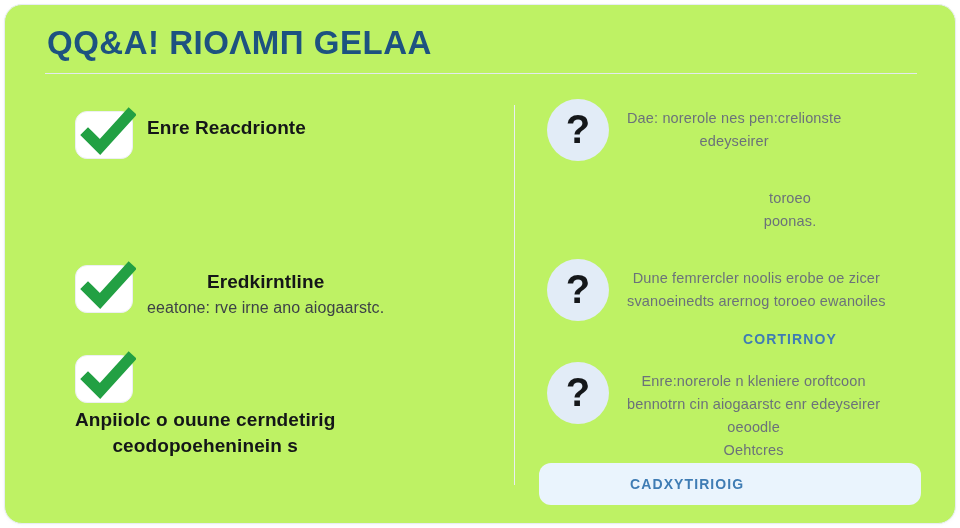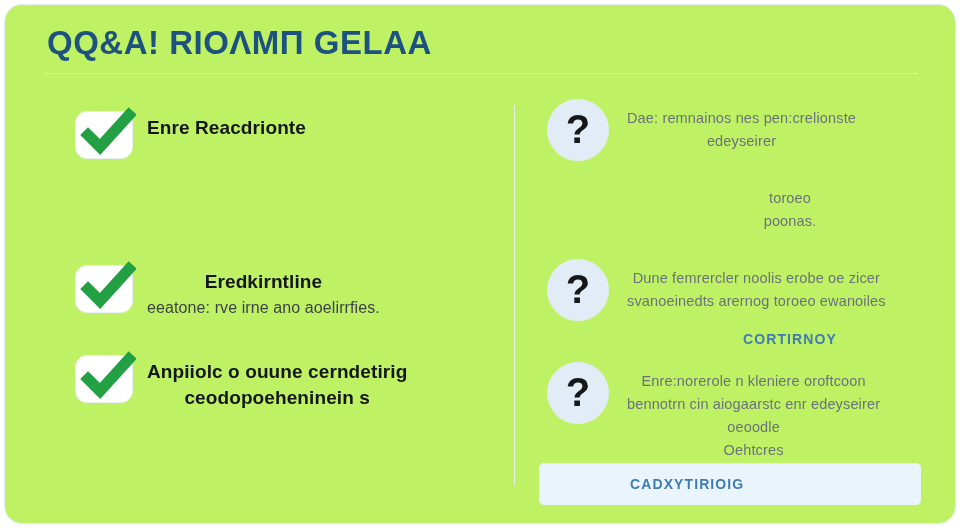--- a/index.html
+++ b/index.html
@@ -174,21 +174,21 @@
   }
 
   
   .bottom-panel {
     position: absolute;
     left: 534px;
     top: 458px;
     width: 382px;
     height: 42px;
     background: #eaf4fd;
-    border-radius: 5px;
+    border-radius: 12px;
   }
 
   .bottom-panel-label {
     position: absolute;
     left: 91px;
     top: 13px;
     font-size: 14px;
     font-weight: 700;
     color: #3f7cb4;
     letter-spacing: 1.1px;
@@ -219,44 +219,44 @@
 
 
     <div class="check-item" style="top: 172px;">
       <div class="check-box">
         <svg class="check-mark" viewBox="0 0 56 56">
           <path d="M8 29 L20 41 L49 9" fill="none" stroke="#22a043" stroke-width="11" stroke-linecap="square" stroke-linejoin="miter"></path>
         </svg>
       </div>
       <div class="check-text">
         <div class="check-title">Eredkirntline</div>
-        <div class="check-sub">eeatone: rve irne ano aoelirrfies.</div>
-      </div>
-    </div>
-
-    <div class="check-item" style="top: 262px;">
+        <div class="check-sub">eeatone: rve irne ano aiogaarstc.</div>
+      </div>
+    </div>
+
+    <div class="check-item" style="top: 262px; flex-direction: column;">
       <div class="check-box">
         <svg class="check-mark" viewBox="0 0 56 56">
           <path d="M8 29 L20 41 L49 9" fill="none" stroke="#22a043" stroke-width="11" stroke-linecap="square" stroke-linejoin="miter"></path>
         </svg>
       </div>
       <div class="check-text">
         <div class="check-title wrap">Anpiiolc o ouune cerndetirig</div>
         <div class="check-title wrap">ceodopoeheninein s</div>
       </div>
     </div>
 
   </div>
 
   <div class="col-right">
 
     <div class="q-item" style="top: 12px;">
       <div class="q-circle">?</div>
       <div class="q-body">
-        <div class="q-line">Dae: remnainos nes pen:crelionste</div>
+        <div class="q-line">Dae: norerole nes pen:crelionste</div>
         <div class="q-line">edeyseirer</div>
       </div>
     </div>
 
     <div class="q-para" style="top: 100px;">
       <div class="q-line">toroeo</div>
       <div class="q-line">poonas.</div>
     </div>
 
     <div class="q-item" style="top: 172px;">

